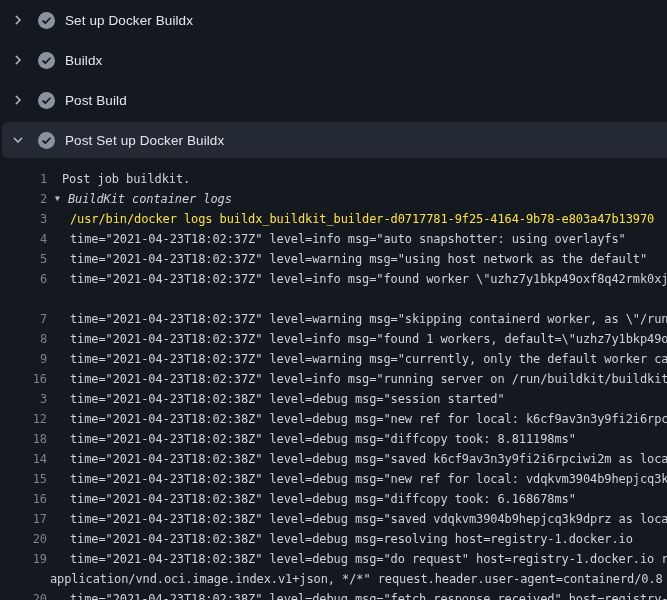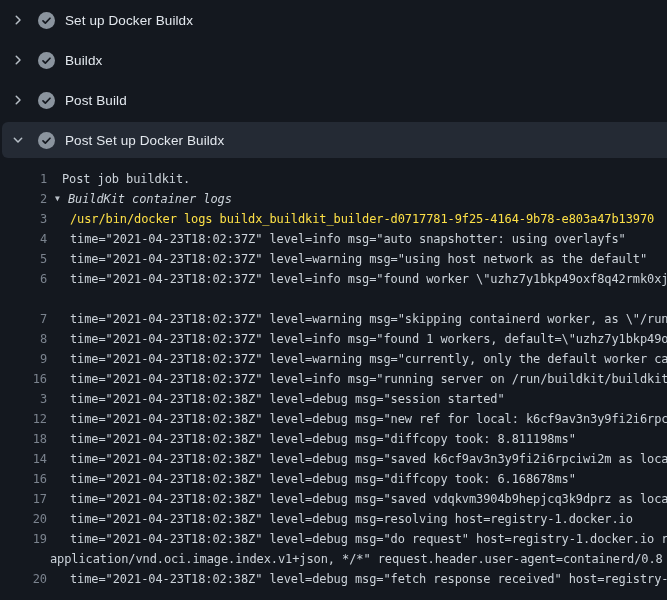--- a/index.html
+++ b/index.html
@@ -115,20 +115,21 @@
       <div class="row entry"><span class="num">6</span><span class="txt">time="2021-04-23T18:02:37Z" level=info msg="found worker \"uzhz7y1bkp49oxf8q42rmk0xj</span></div>
       <div class="row wrap"><span class="num"></span></div>
       <div class="row entry"><span class="num">7</span><span class="txt">time="2021-04-23T18:02:37Z" level=warning msg="skipping containerd worker, as \"/run</span></div>
       <div class="row entry"><span class="num">8</span><span class="txt">time="2021-04-23T18:02:37Z" level=info msg="found 1 workers, default=\"uzhz7y1bkp49o</span></div>
       <div class="row entry"><span class="num">9</span><span class="txt">time="2021-04-23T18:02:37Z" level=warning msg="currently, only the default worker ca</span></div>
       <div class="row entry"><span class="num">16</span><span class="txt">time="2021-04-23T18:02:37Z" level=info msg="running server on /run/buildkit/buildkit</span></div>
       <div class="row entry"><span class="num">3</span><span class="txt">time="2021-04-23T18:02:38Z" level=debug msg="session started"</span></div>
       <div class="row entry"><span class="num">12</span><span class="txt">time="2021-04-23T18:02:38Z" level=debug msg="new ref for local: k6cf9av3n3y9fi2i6rpc</span></div>
       <div class="row entry"><span class="num">18</span><span class="txt">time="2021-04-23T18:02:38Z" level=debug msg="diffcopy took: 8.811198ms"</span></div>
       <div class="row entry"><span class="num">14</span><span class="txt">time="2021-04-23T18:02:38Z" level=debug msg="saved k6cf9av3n3y9fi2i6rpciwi2m as loca</span></div>
+      <div class="row entry"><span class="num">15</span><span class="txt">time="2021-04-23T18:02:38Z" level=debug msg="new ref for local: vdqkvm3904b9hepjcq3k</span></div>
       <div class="row entry"><span class="num">16</span><span class="txt">time="2021-04-23T18:02:38Z" level=debug msg="diffcopy took: 6.168678ms"</span></div>
       <div class="row entry"><span class="num">17</span><span class="txt">time="2021-04-23T18:02:38Z" level=debug msg="saved vdqkvm3904b9hepjcq3k9dprz as loca</span></div>
       <div class="row entry"><span class="num">20</span><span class="txt">time="2021-04-23T18:02:38Z" level=debug msg=resolving host=registry-1.docker.io</span></div>
       <div class="row entry"><span class="num">19</span><span class="txt">time="2021-04-23T18:02:38Z" level=debug msg="do request" host=registry-1.docker.io r</span></div>
       <div class="row wrap"><span class="num"></span><span class="txt">application/vnd.oci.image.index.v1+json, */*" request.header.user-agent=containerd/0.8</span></div>
       <div class="row entry"><span class="num">20</span><span class="txt">time="2021-04-23T18:02:38Z" level=debug msg="fetch response received" host=registry-</span></div>
     </div>
 </div>
 
 </body></html>

